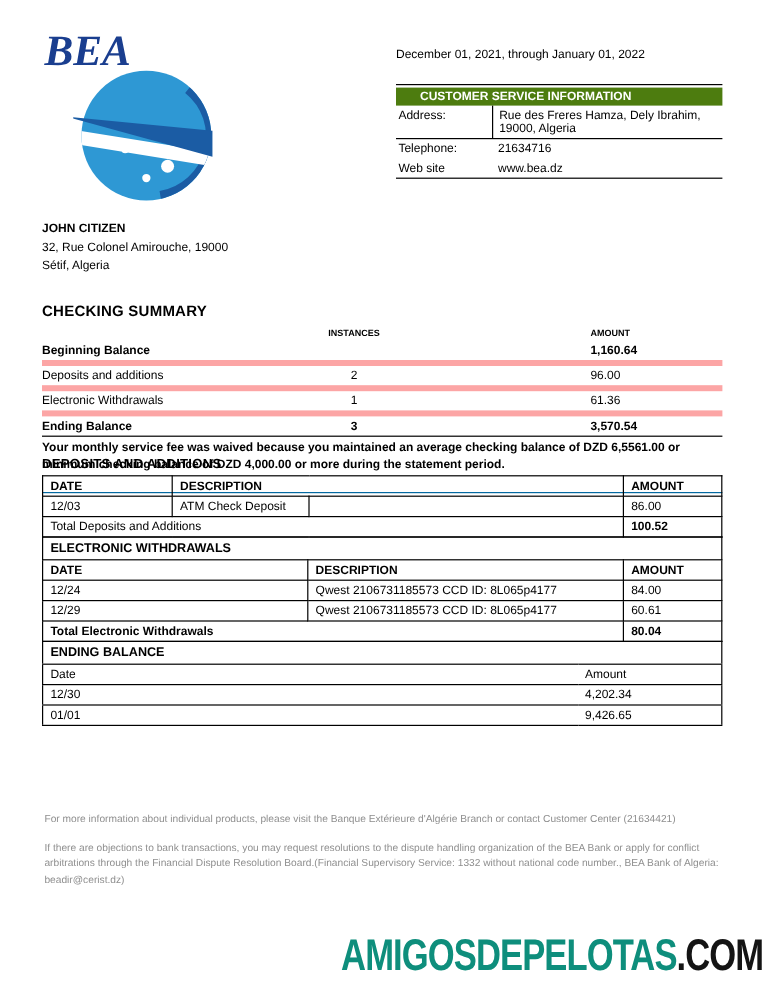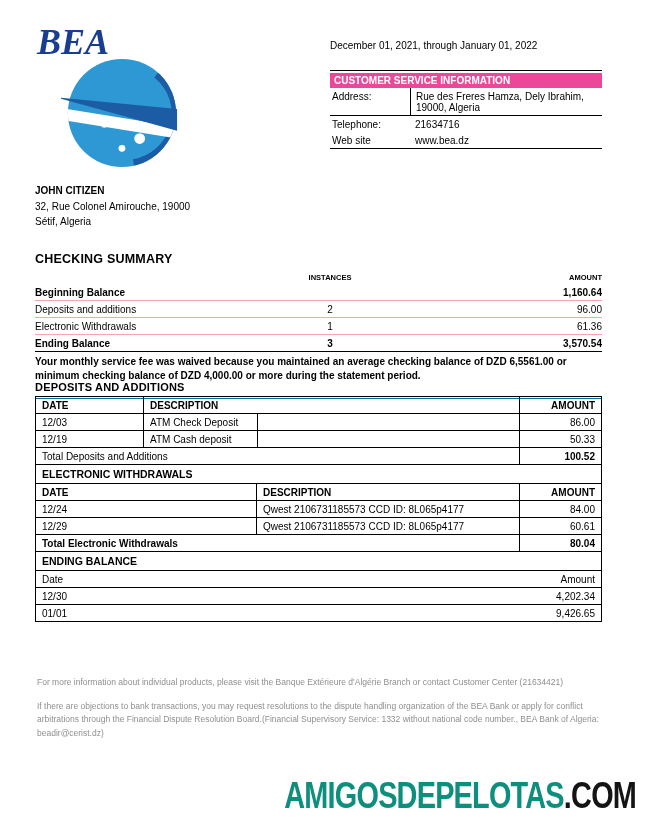--- a/index.html
+++ b/index.html
@@ -22,42 +22,42 @@
     font-family: "Liberation Serif", serif;
     font-style: italic; font-weight: bold;
     font-size: 36px; color: #1a3e8f; z-index: 2; line-height: 1;
   }
   .logo-globe { position: absolute; left: 26px; top: 28px; width: 118px; height: 118px; z-index: 1; }
 
   
   .service { position: absolute; left: 330px; top: 40px; width: 272px; }
   .date-range { padding-bottom: 19px; border-bottom: 1px solid #000; }
   .account-line { padding: 3px 0; border-bottom: 1px solid #000; }
-  .csi-bar { background: #ec4899; color: #fff; font-weight: bold; padding: 2px 4px; margin-top: 2px; }
+  .csi-bar { background: #4d7c0f; color: #fff; font-weight: bold; padding: 2px 20px; margin-top: 2px; }
   .csi-row { display: flex; }
   .csi-addr { border-bottom: 1px solid #000; }
   .csi-last { border-bottom: 1px solid #000; }
   .csi-lbl { width: 80px; padding: 3px 4px 2px 2px; }
   .csi-val { flex: 1; padding: 3px 0 2px 5px; }
   .csi-addr .csi-val { border-left: 1px solid #000; }
 
   
   .customer { position: absolute; left: 35px; top: 183px; line-height: 1.55; }
   .customer .name { font-weight: bold; }
 
   
   .summary { position: absolute; left: 35px; top: 252px; width: 567px; }
   .summary h2 { font-size: 12.5px; letter-spacing: .2px; margin-bottom: 7px; }
-  .srow { display: grid; grid-template-columns: 215px 90px 1fr 110px; align-items: end; gap: 35px; }
+  .srow { display: grid; grid-template-columns: 215px 90px 1fr 110px; align-items: end; }
   .shead { font-size: 7.5px; font-weight: bold; padding-bottom: 2px; }
-  .sdata { padding: 2.5px 0; border-bottom: 1px solid #fca5a5; }
+  .sdata { padding: 2.5px 0; border-bottom: 5px solid #fca5a5; }
   .sdata.strong { font-weight: bold; }
   .sdata.endrow { border-bottom: 1px solid #000; }
   .c { text-align: center; }
-  .r { text-align: right; }
+  .r { text-align: left; }
   .sum-note { padding: 3px 0 16px; border-bottom: 1px solid #0369a1; line-height: 1.35; font-weight: bold; }
 
   
   .tables { position: absolute; left: 35px; top: 381px; width: 567px; }
   .tables h3 { font-size: 11px; letter-spacing: .2px; margin-bottom: 3px; }
   table { width: 100%; border-collapse: collapse; table-layout: fixed; }
   .tbl td { border: 1px solid #000; padding: 2.5px 6px; font-size: 10px; overflow: hidden; white-space: nowrap; }
   .th-row td { font-weight: bold; }
   .sec-row td { font-weight: bold; font-size: 10.5px; padding: 3px 6px; }
   .b { font-weight: bold; }
@@ -179,26 +179,20 @@
         <td colspan="2">DESCRIPTION</td>
         <td class="r">AMOUNT</td>
       </tr>
       <tr>
         <td>12/03</td>
         <td>ATM Check Deposit</td>
         <td></td>
         <td class="r">86.00</td>
       </tr>
       <tr>
-        <td>12/19</td>
-        <td>ATM Cash deposit</td>
-        <td></td>
-        <td class="r">50.33</td>
-      </tr>
-      <tr>
         <td colspan="3">Total Deposits and Additions</td>
         <td class="r b">100.52</td>
       </tr>
     </tbody>
       </table>
 
     <table class="tbl mtc">
       <colgroup>
           <col style="width:221px">
           <col>

